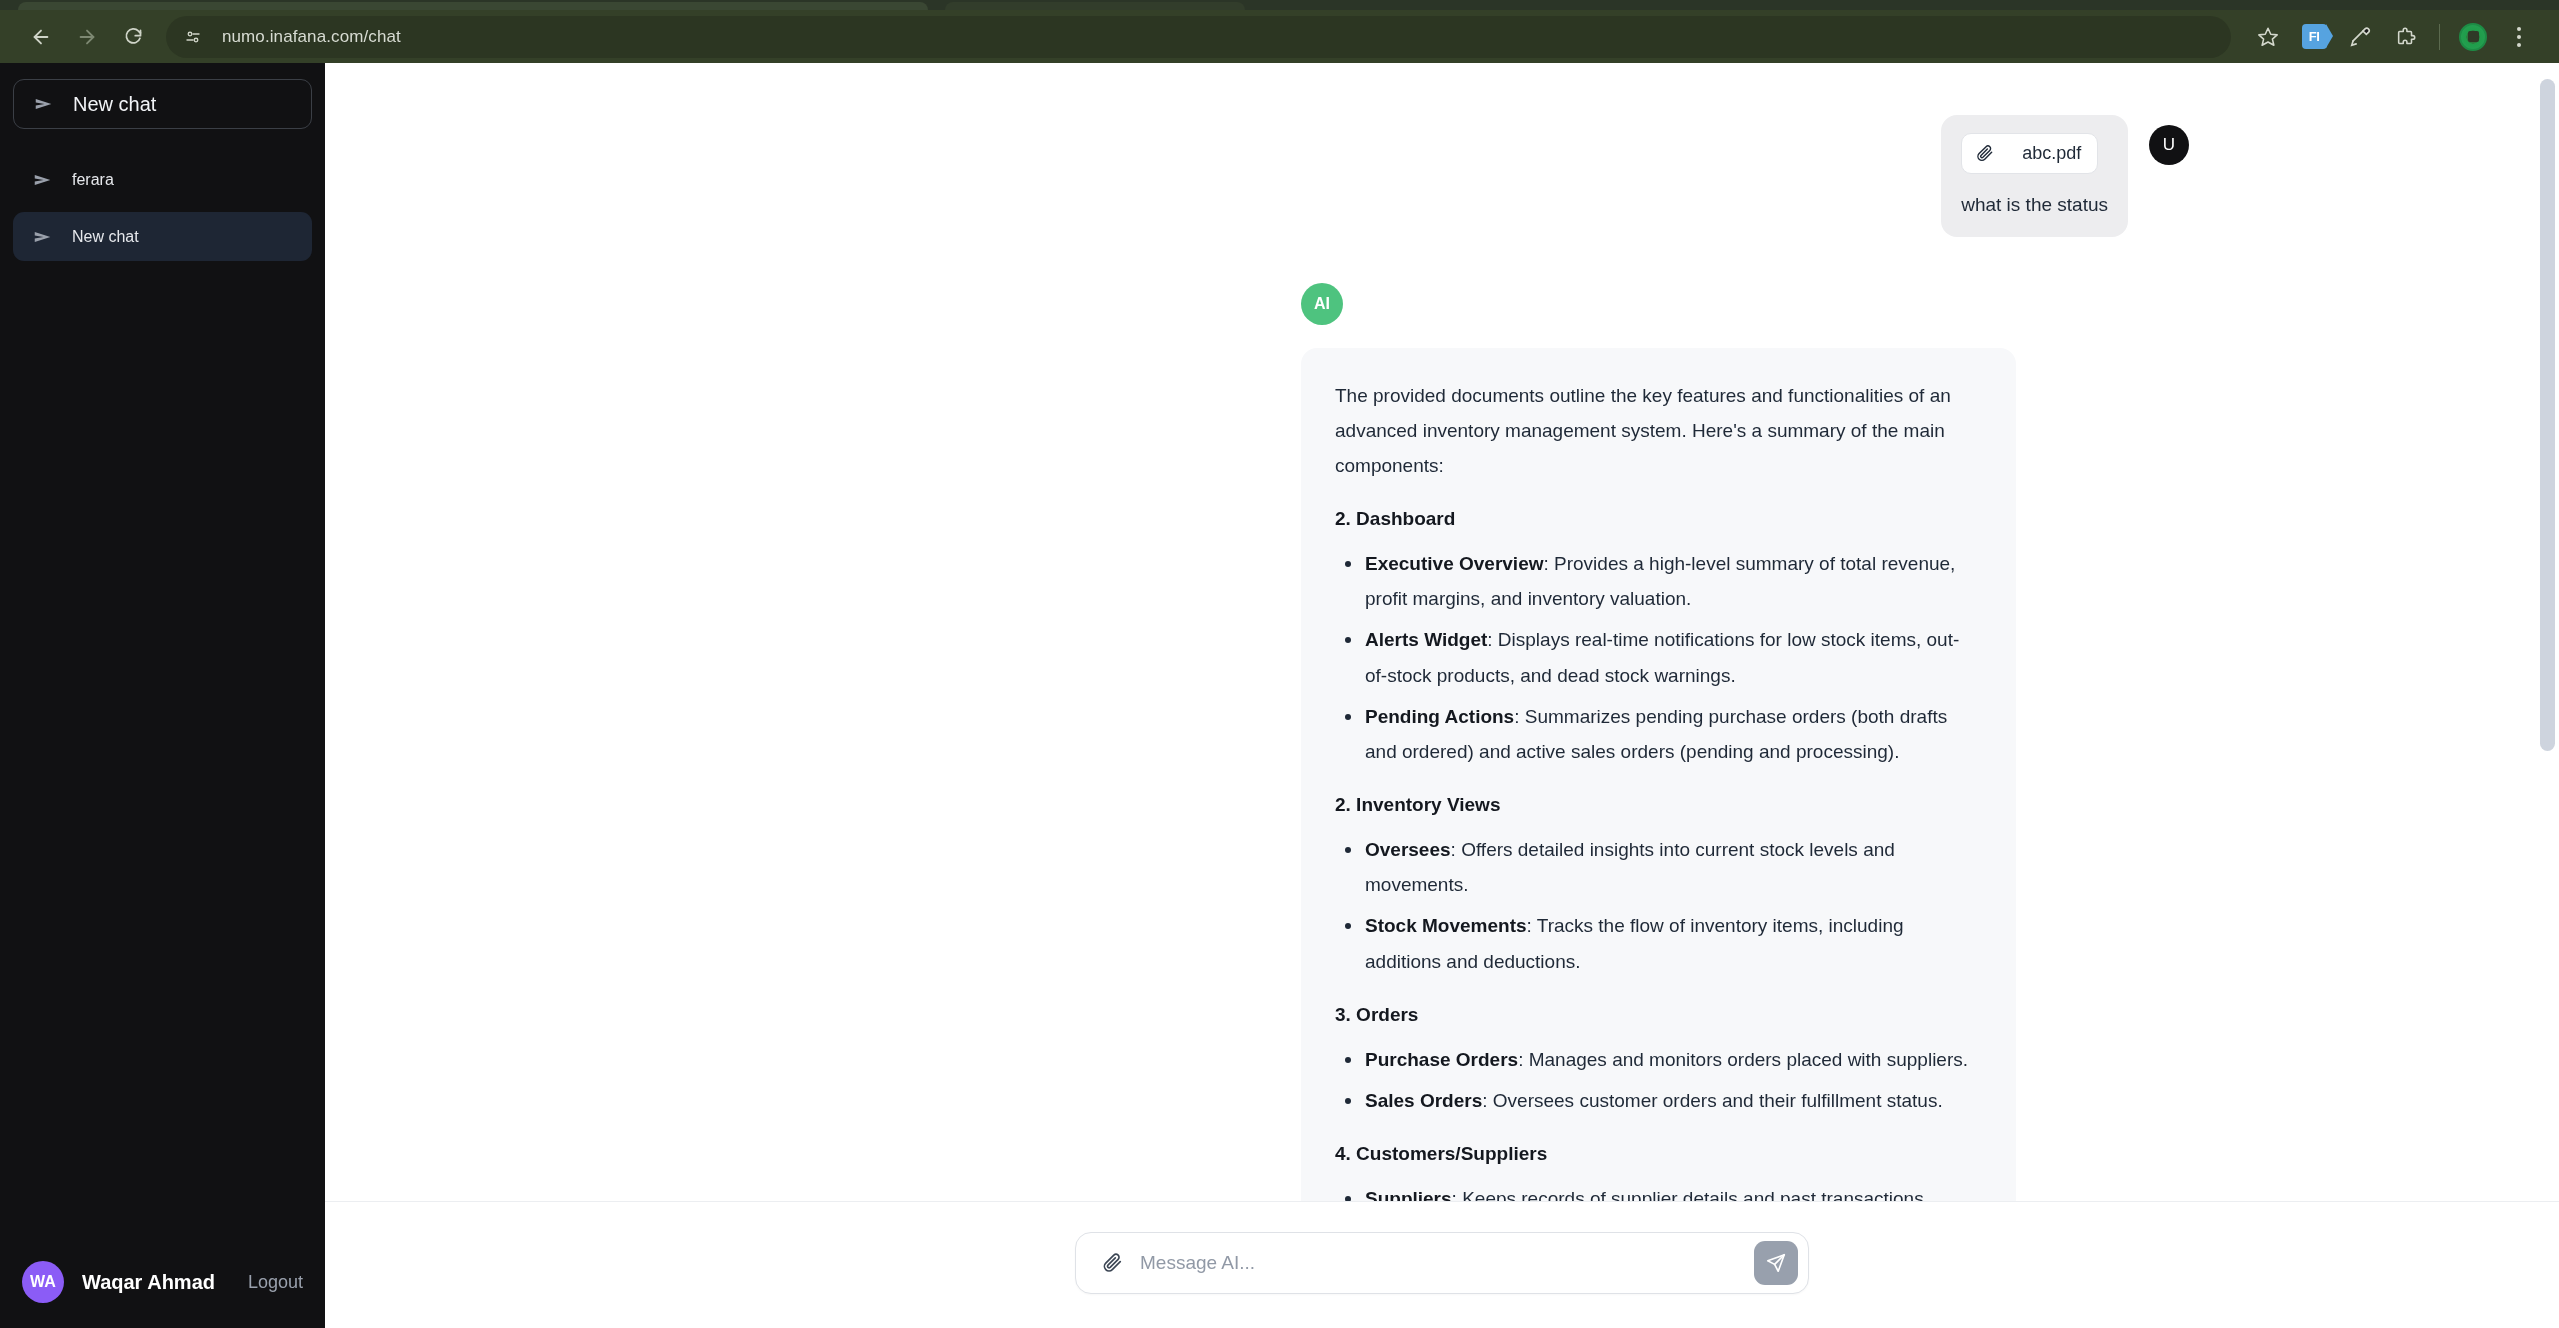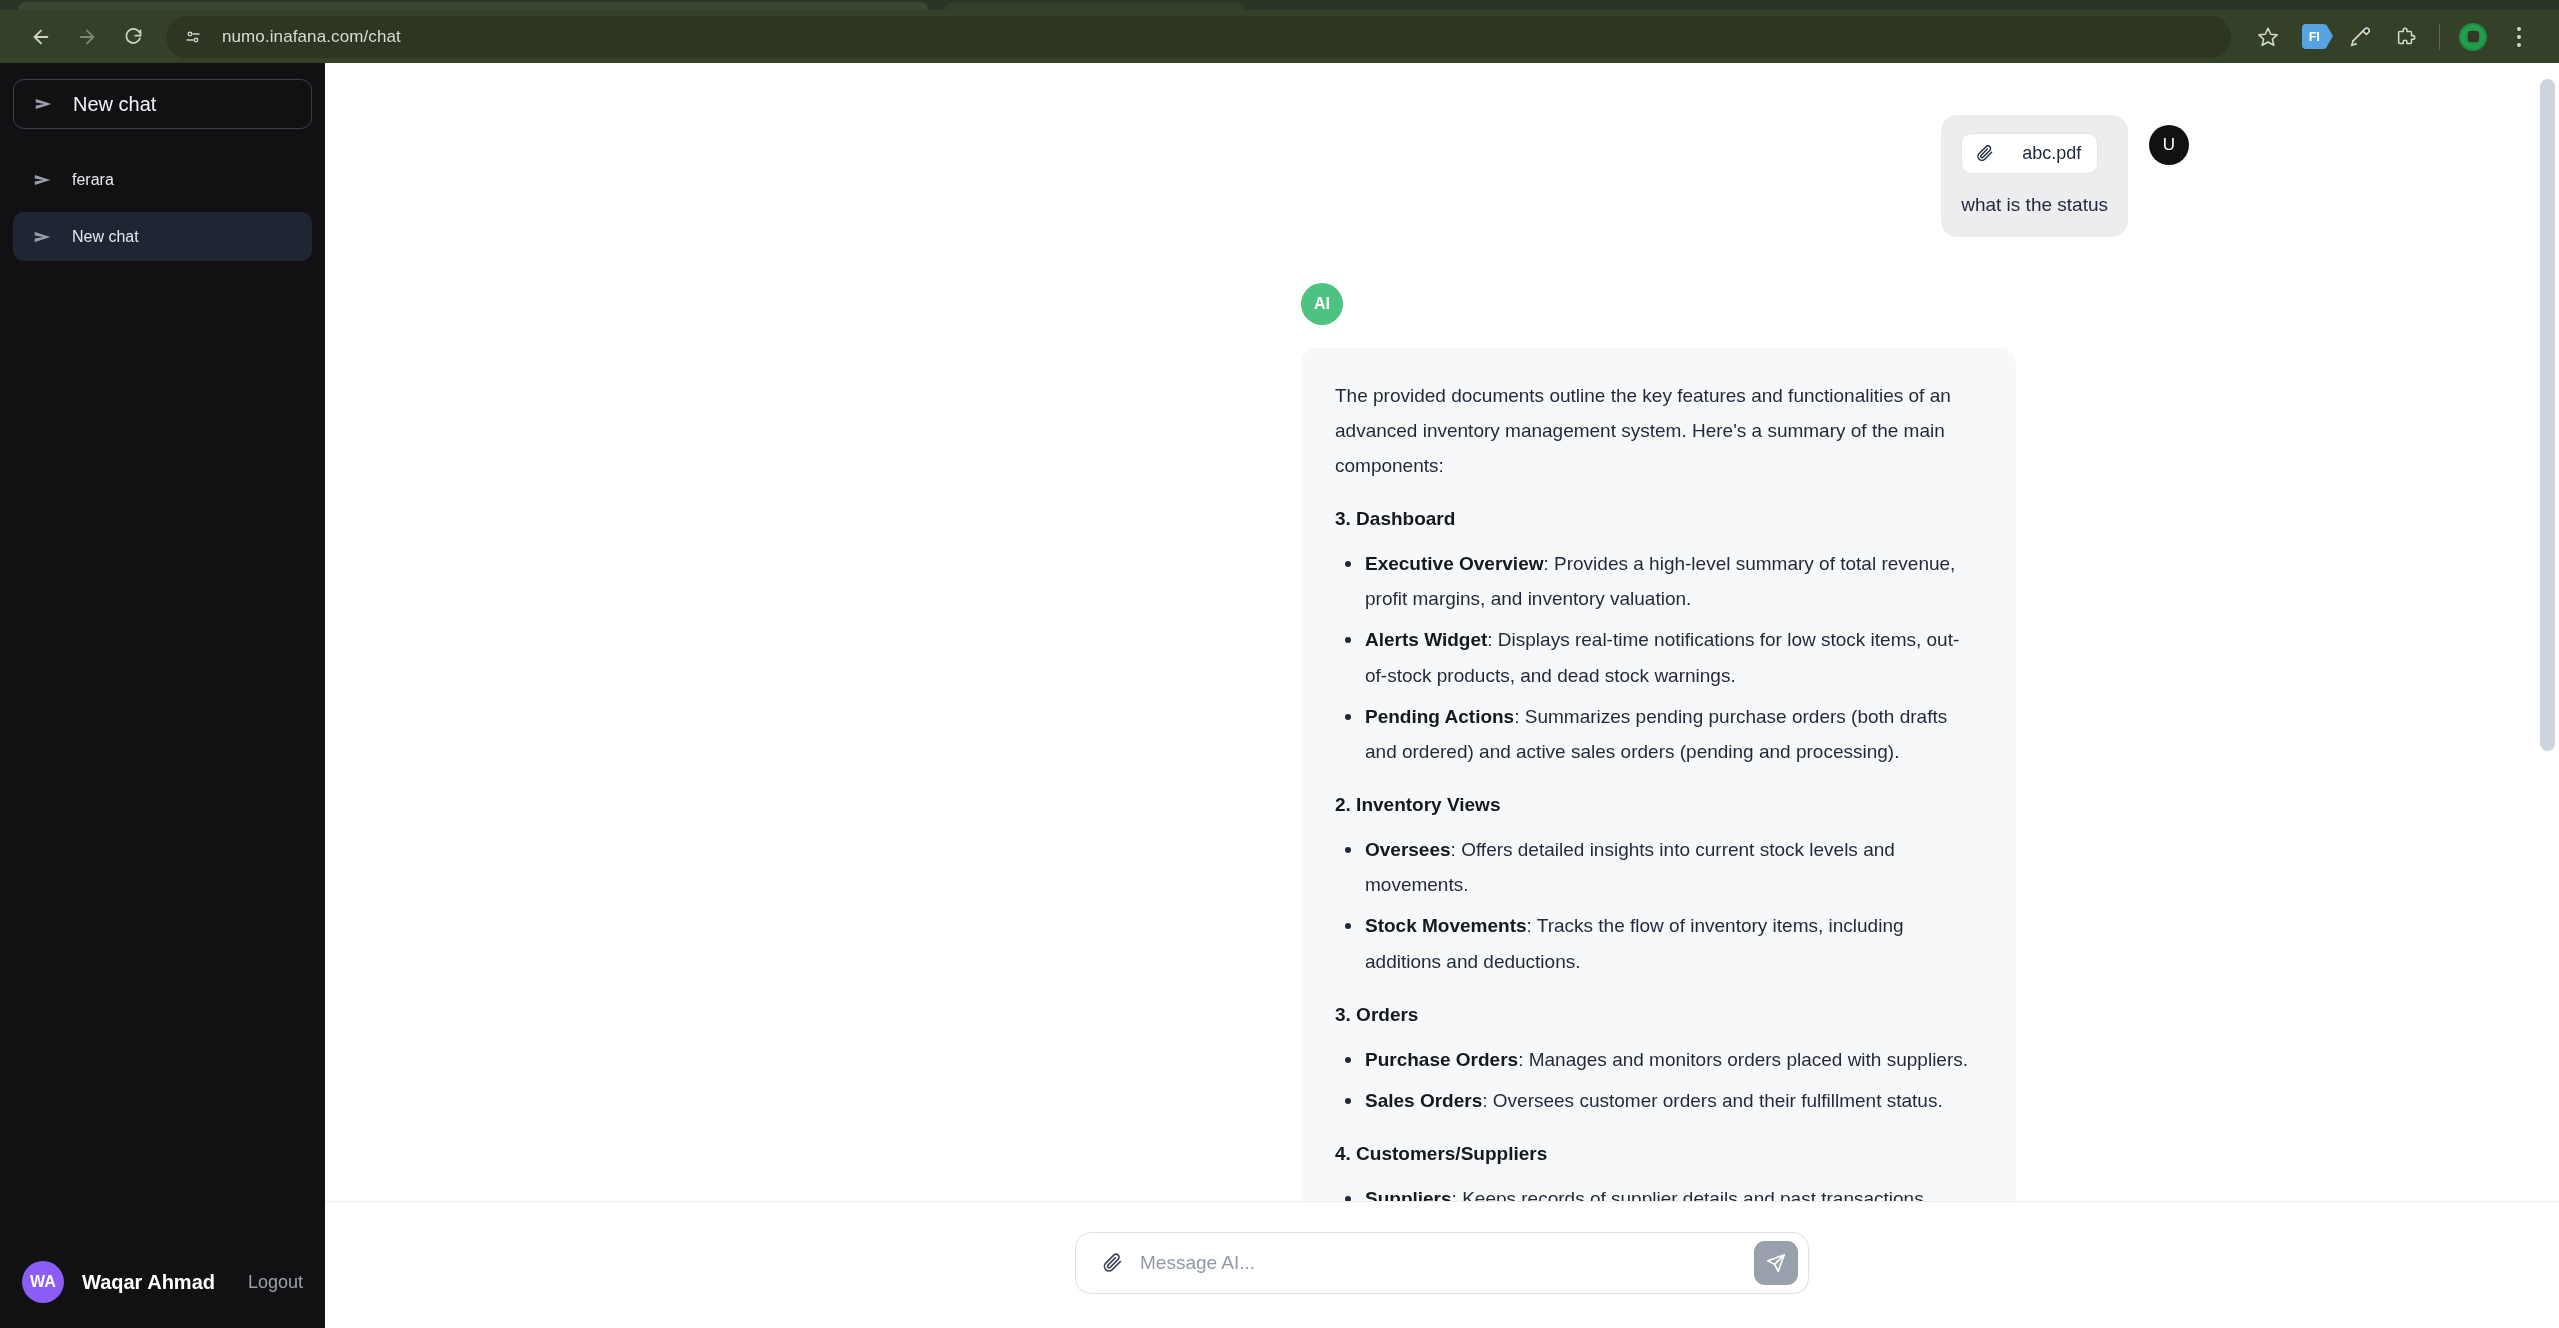--- a/index.html
+++ b/index.html
@@ -522,21 +522,21 @@
             <div id="user-text">what is the status</div>
           </div>
           <div id="user-avatar-bubble">U</div>
         </div>
 
         <div id="ai-row">
           <div id="ai-avatar">AI</div>
           <div id="ai-bubble">
             <p>The provided documents outline the key features and functionalities of an advanced inventory management system. Here's a summary of the main components:</p>
             <div id="ai-sections">
-                <h4>3. Dashboard</h4>
+                <h4>2. Dashboard</h4>
                 <ul>
                   <li><b>Executive Overview</b>: Provides a high-level summary of total revenue, profit margins, and inventory valuation.</li>
                   <li><b>Alerts Widget</b>: Displays real-time notifications for low stock items, out-of-stock products, and dead stock warnings.</li>
                   <li><b>Pending Actions</b>: Summarizes pending purchase orders (both drafts and ordered) and active sales orders (pending and processing).</li>
                 </ul>
                 <h4>2. Inventory Views</h4>
                 <ul>
                   <li><b>Oversees</b>: Offers detailed insights into current stock levels and movements.</li>
                   <li><b>Stock Movements</b>: Tracks the flow of inventory items, including additions and deductions.</li>
                 </ul>

